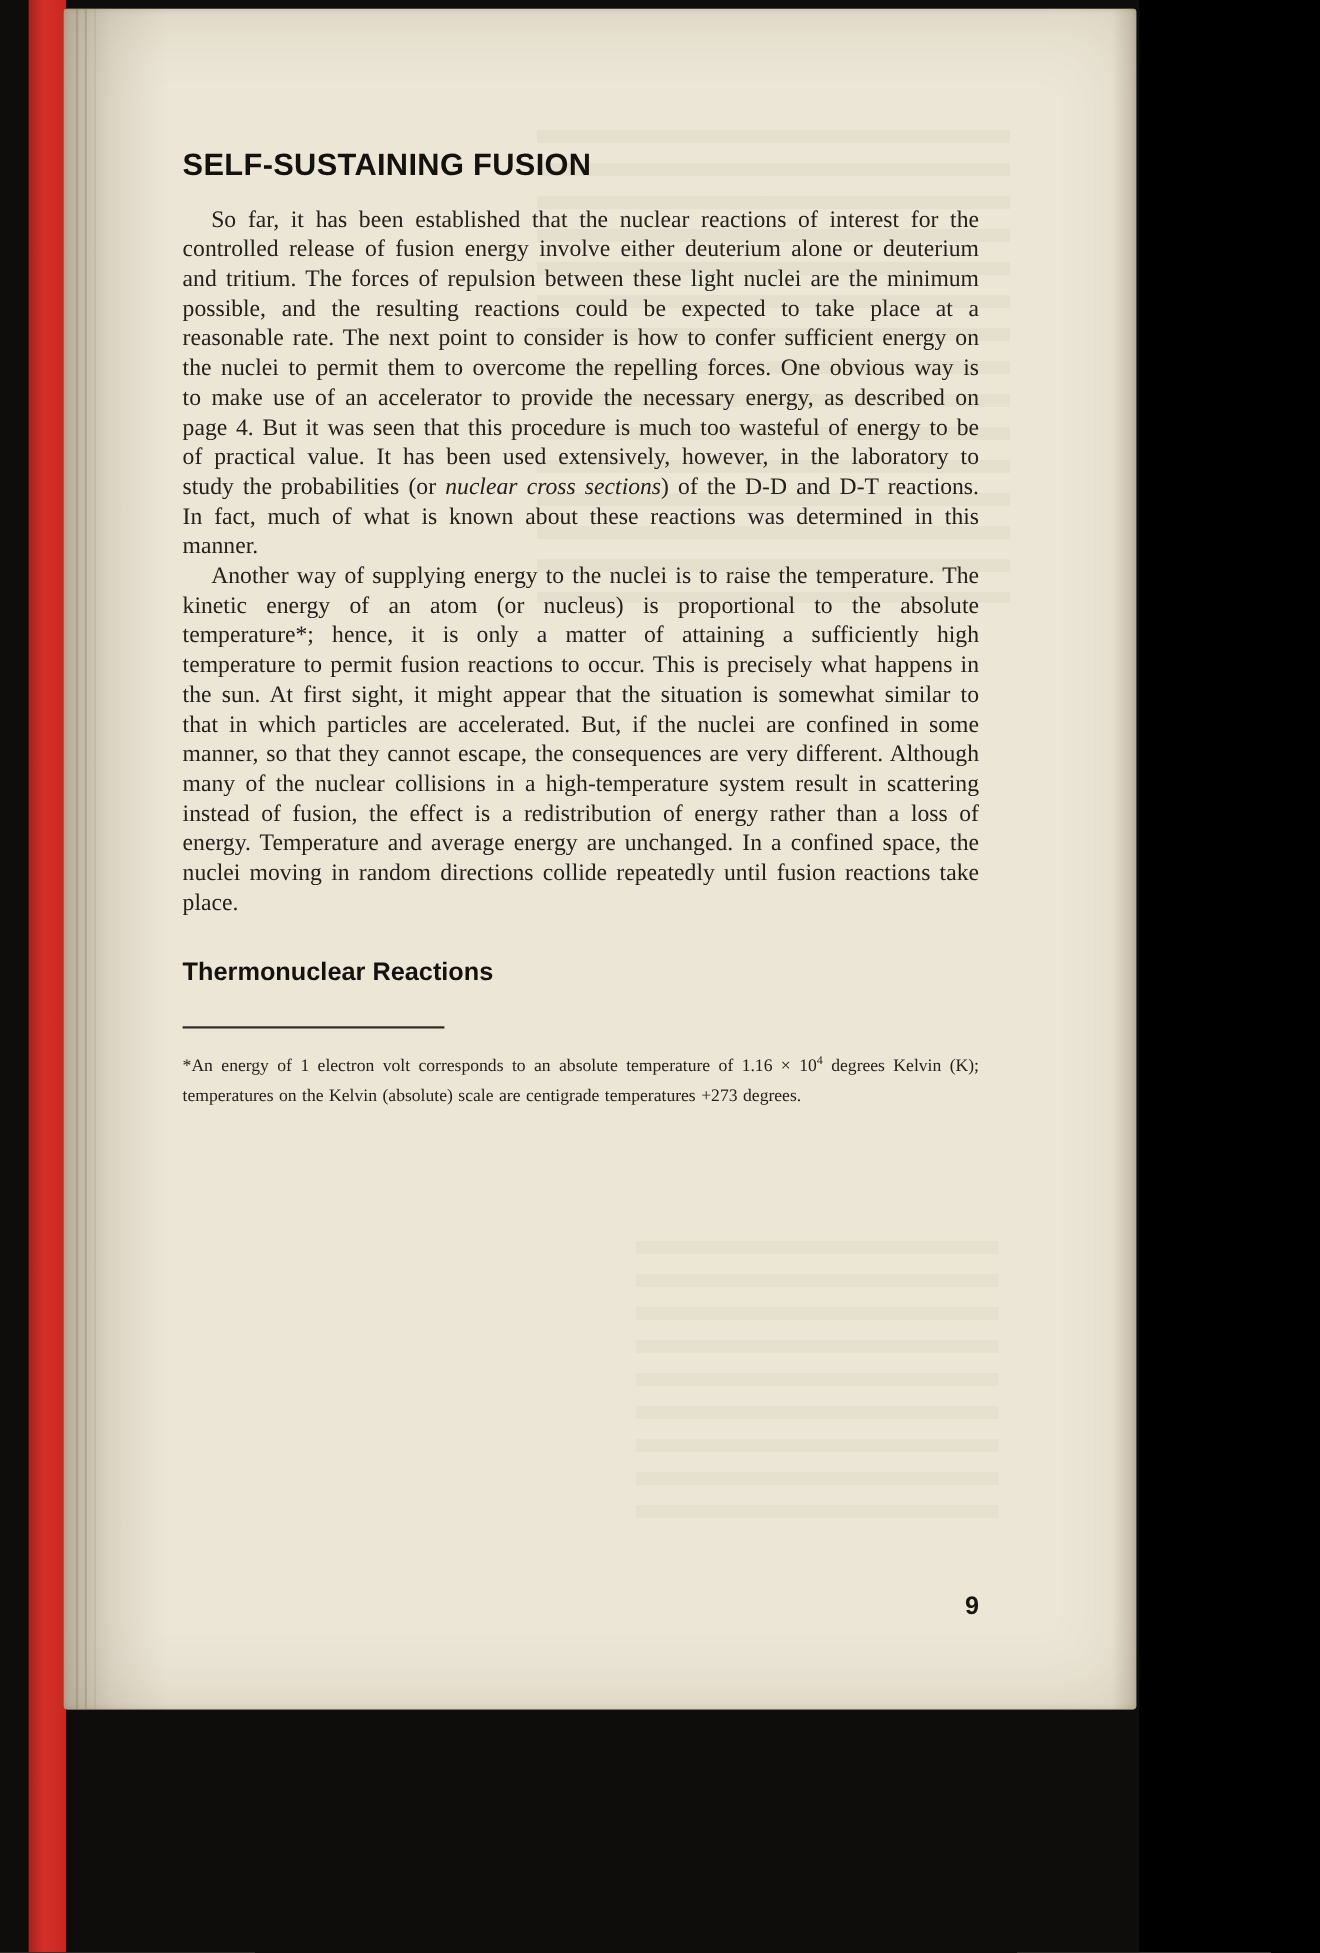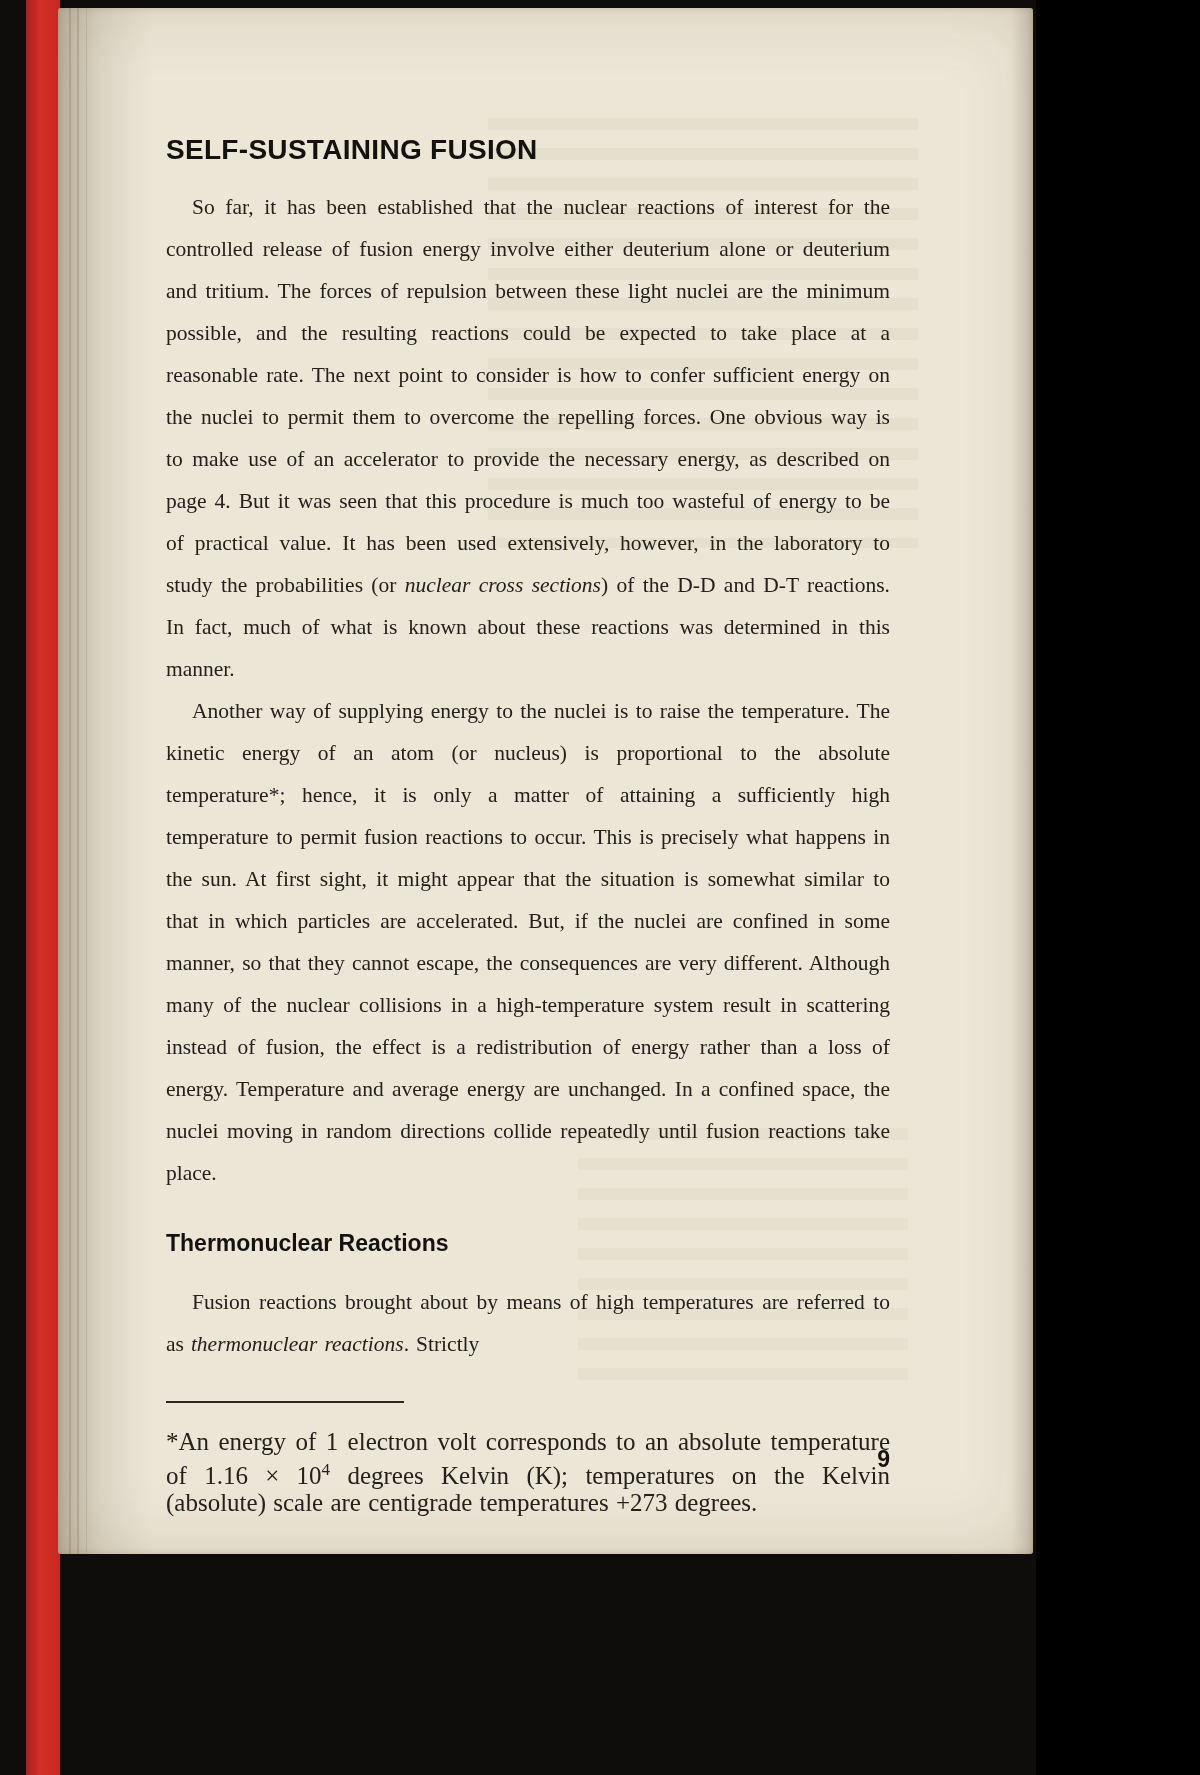--- a/index.html
+++ b/index.html
@@ -44,29 +44,29 @@
   .title {
     font-family:"Liberation Sans", sans-serif; font-weight:bold;
     font-size:28px; letter-spacing:0.3px; margin:0 0 20px 0; color:#14120f;
   }
   .subhead {
     font-family:"Liberation Sans", sans-serif; font-weight:bold;
     font-size:23px; margin:0 0 26px 0; color:#14120f;
   }
   .subhead.second { margin-top:36px; margin-bottom:24px; }
   p.body-par {
-    font-size:21.5px; line-height:42px; margin:0;
+    font-size:21.5px; line-height:27px; margin:0;
     text-align:justify; text-indent:26px; word-spacing:1.6px; color:#24211c;
   }
   .it { font-style:italic; }
   .footnote-rule {
     width:238px; height:0; border-top:2px solid #2b2823; margin:36px 0 12px 0;
   }
   .footnote {
-    font-size:25px; line-height:27.5px; text-align:justify;
+    font-size:16px; line-height:27.5px; text-align:justify;
     word-spacing:1px; color:#24211c;
   }
   .footnote sup { font-size:0.68em; }
   .page-number {
     position:absolute; top:1438px; left:108px; width:724px; text-align:right;
     font-family:"Liberation Sans", sans-serif; font-weight:bold;
     font-size:23px; color:#17150f;
   }
 </style>
 </head>
@@ -86,21 +86,20 @@
     <div class="ghost g2"></div>
 
     <div class="content">
       <h1 class="title">SELF-SUSTAINING FUSION</h1>
 
       <p class="body-par"><span>So far, it has been established that the nuclear reactions of interest for the controlled release of fusion energy involve either deuterium alone or deuterium and tritium. The forces of repulsion between these light nuclei are the minimum possible, and the resulting reactions could be expected to take place at a reasonable rate. The next point to consider is how to confer sufficient energy on the nuclei to permit them to overcome the repelling forces. One obvious way is to make use of an accelerator to provide the necessary energy, as described on page 4. But it was seen that this procedure is much too wasteful of energy to be of practical value. It has been used extensively, however, in the laboratory to study the probabilities (or </span><span class="it">nuclear cross sections</span><span>) of the D-D and D-T reactions. In fact, much of what is known about these reactions was determined in this manner.</span></p>
       <p class="body-par"><span>Another way of supplying energy to the nuclei is to raise the temperature. The kinetic energy of an atom (or nucleus) is proportional to the absolute temperature*; hence, it is only a matter of attaining a sufficiently high temperature to permit fusion reactions to occur. This is precisely what happens in the sun. At first sight, it might appear that the situation is somewhat similar to that in which particles are accelerated. But, if the nuclei are confined in some manner, so that they cannot escape, the consequences are very different. Although many of the nuclear collisions in a high-temperature system result in scattering instead of fusion, the effect is a redistribution of energy rather than a loss of energy. Temperature and average energy are unchanged. In a confined space, the nuclei moving in random directions collide repeatedly until fusion reactions take place.</span></p>
 
       <h2 class="subhead second">Thermonuclear Reactions</h2>
 
-      <p class="body-par"><span>Fusion reactions brought about by means of high temperatures are referred to as </span><span class="it">thermonuclear reactions</span><span>. Strictly</span></p>
 
       <div class="footnote-rule"></div>
       <p class="footnote"><span>*An energy of 1 electron volt corresponds to an absolute temperature of 1.16 × 10</span><sup>4</sup><span> degrees Kelvin (K); temperatures on the Kelvin (absolute) scale are centigrade temperatures +273 degrees.</span></p>
     </div>
 
     <div class="page-number">9</div>
   </div>
 
 </div>
 

